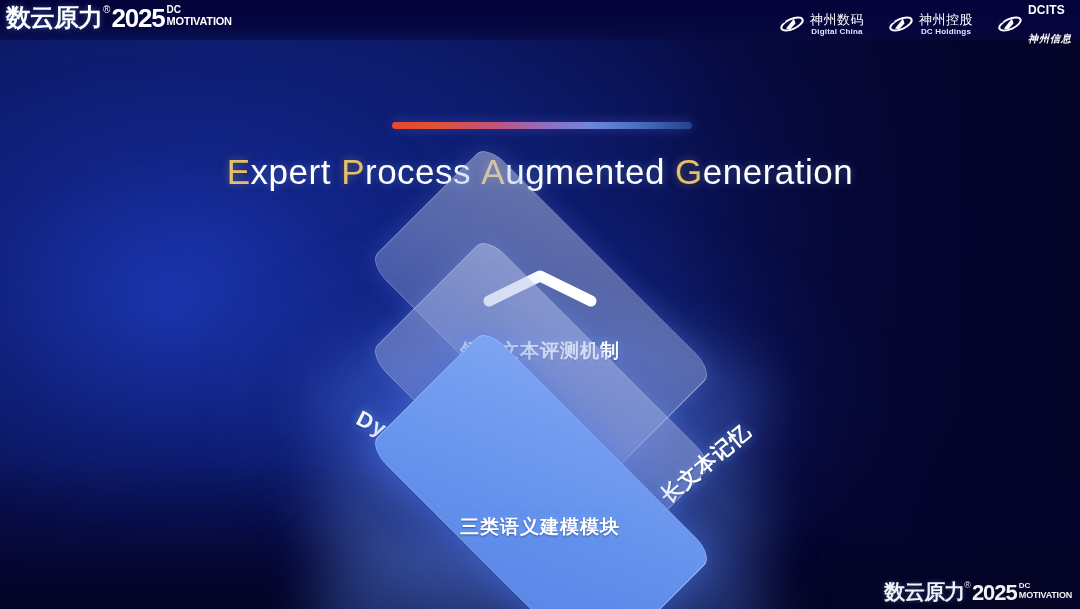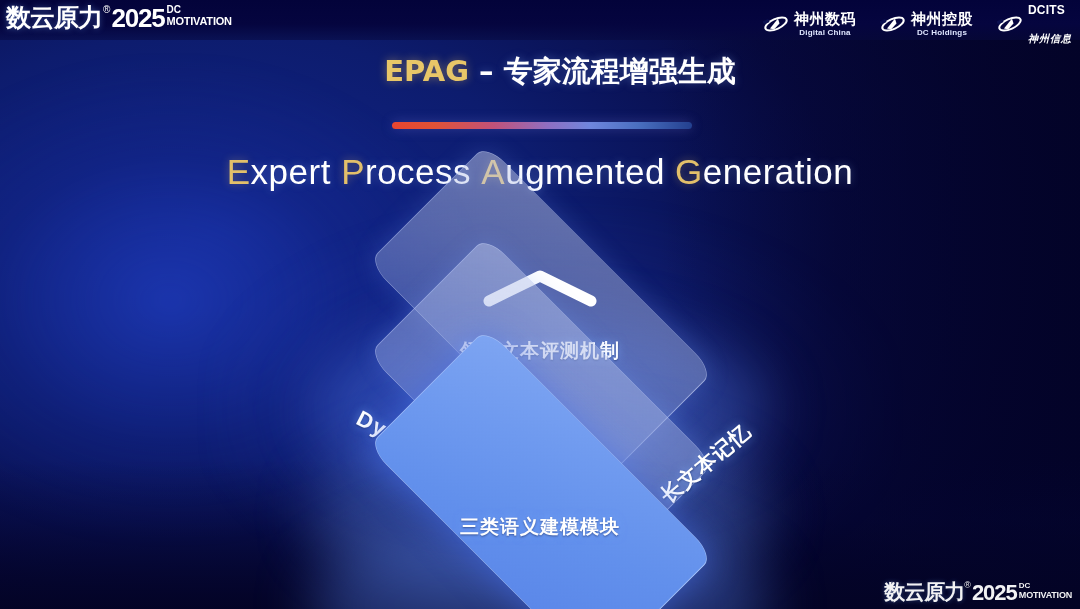--- a/index.html
+++ b/index.html
@@ -157,22 +157,22 @@
     flex: none;
   }
   .partner-text {
     display: flex;
     flex-direction: column;
     line-height: 1;
     white-space: nowrap;
   }
   .partner-cn {
     font-family: "DejaVu Sans", sans-serif;
-    font-size: 15px;
-    font-weight: bold;
+    font-size: 13px;
+    font-weight: normal;
     color: #ffffff;
     letter-spacing: 0.5px;
   }
   .partner-en {
     font-size: 8px;
     font-weight: bold;
     color: #dfe6ff;
     margin-top: 2px;
     letter-spacing: 0.2px;
     text-align: center;
@@ -454,23 +454,20 @@
         <rect x="0" y="14" width="12" height="7" fill="#0b1050" transform="rotate(-24 6 17)"></rect>
       </svg>
       <span class="partner-text">
         <span class="partner-big-en">DCITS</span>
         <span class="partner-sub-cn">神州信息</span>
       </span>
     </div>
 
   </div>
 
-  <div class="epag-title">
-    <span class="epag-gold">EPAG</span><span class="epag-white"> – </span><span class="epag-white">专家流程增强生成</span>
-  </div>
 
   <div class="divider"></div>
 
   <div class="subtitle-en">
     <span class="sub-gold">E</span><span class="sub-white">xpert</span><span class="sub-white">&nbsp;</span><span class="sub-gold">P</span><span class="sub-white">rocess</span><span class="sub-white">&nbsp;</span><span class="sub-gold">A</span><span class="sub-white">ugmented</span><span class="sub-white">&nbsp;</span><span class="sub-gold">G</span><span class="sub-white">eneration</span>
   </div>
 
   <div class="stack">
 
     <div class="layer-glow glow-a"></div>

